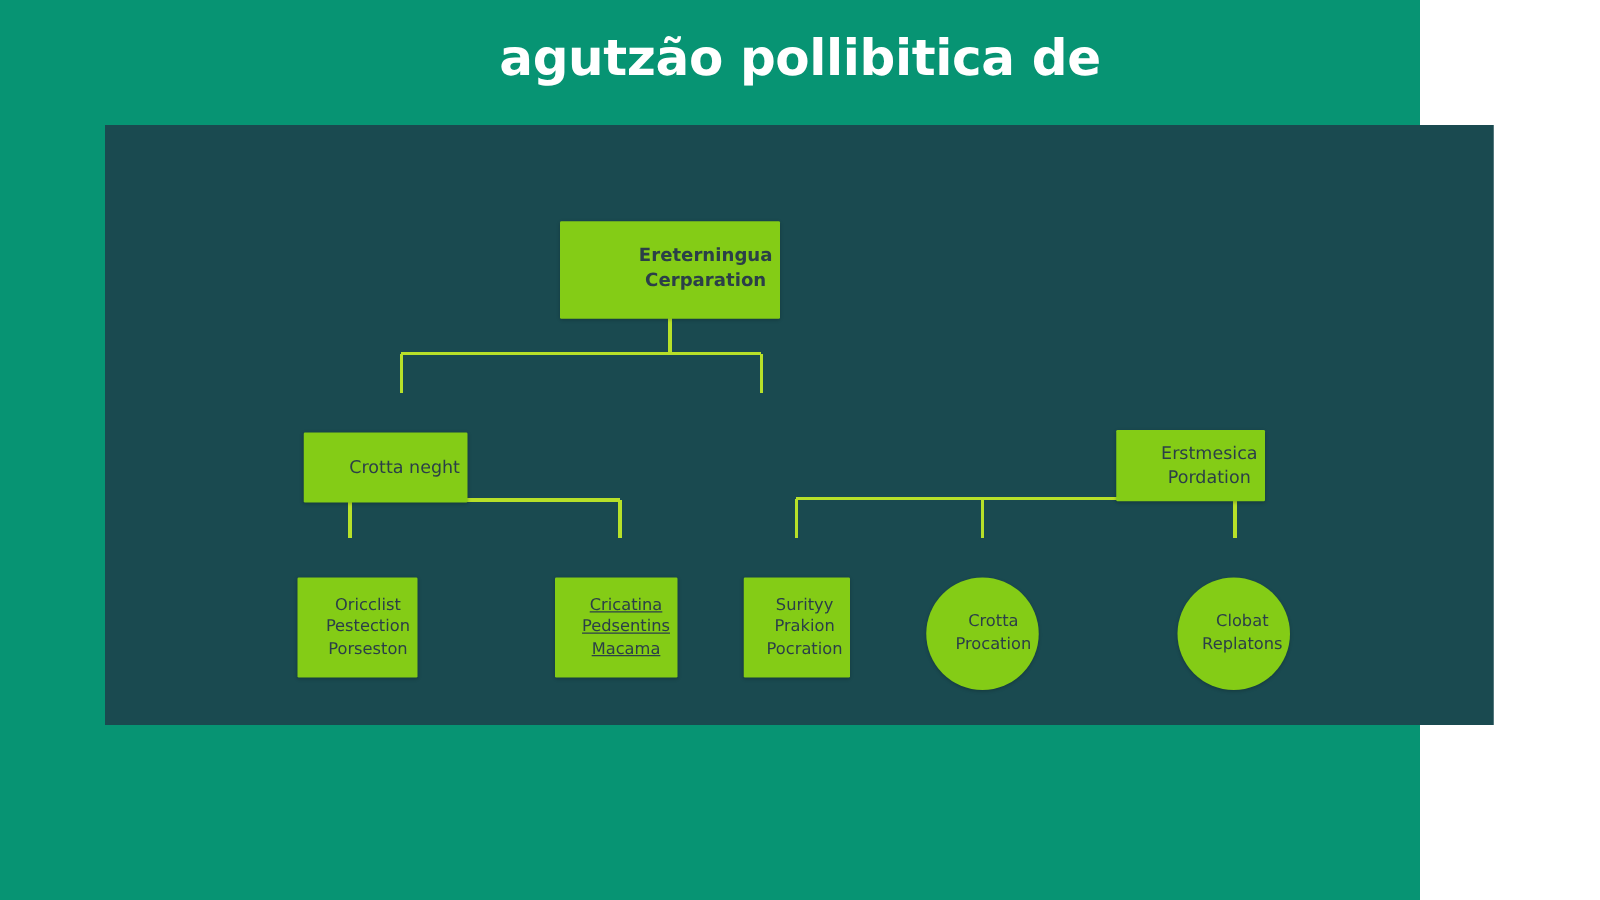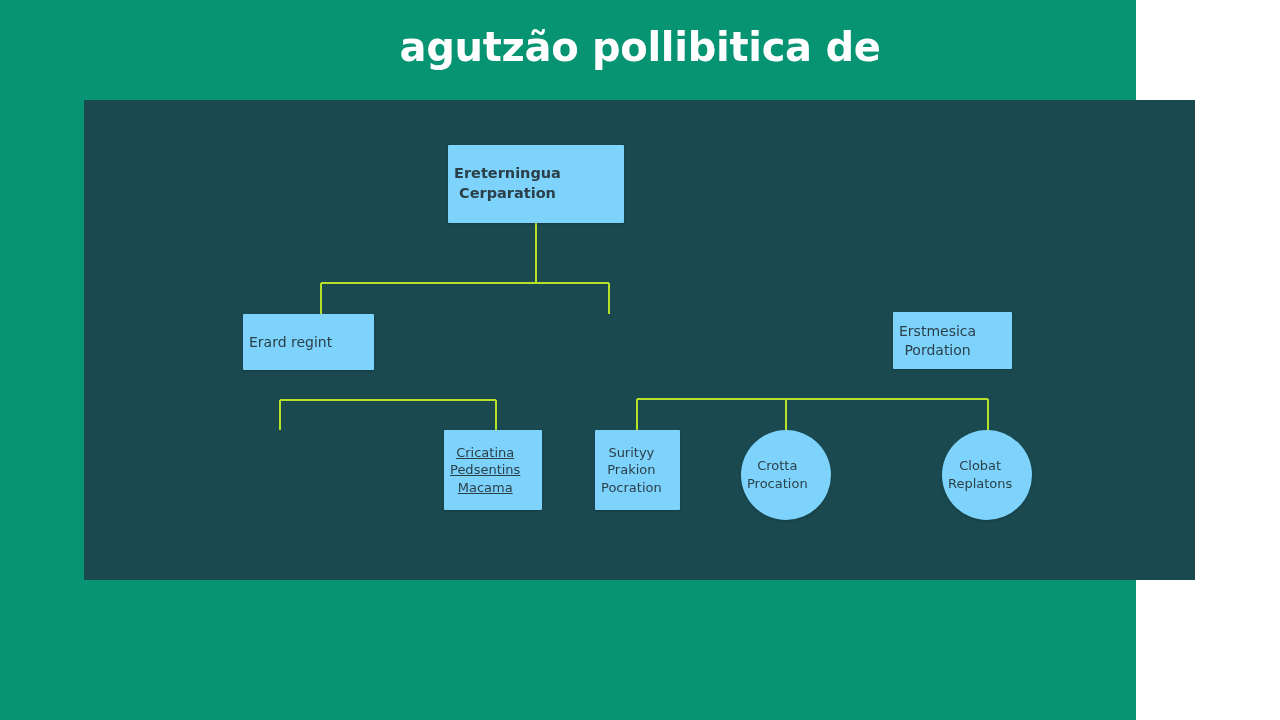--- a/index.html
+++ b/index.html
@@ -51,29 +51,30 @@
     left: 0;
     top: 0;
     width: 1111px;
     height: 480px;
     pointer-events: none;
   }
 
   
   .node {
     position: absolute;
-    background: #7dd3fc;
+    background: #84cc16;
     color: #2b3f48;
     display: flex;
     align-items: center;
-    justify-content: flex-start;
+    justify-content: flex-end;
     text-align: center;
     box-sizing: border-box;
     line-height: 1.35;
     box-shadow: 0 1px 3px rgba(0,0,0,0.22);
+    margin-top: 32px;
   }
   .node-box {
     border-radius: 1px;
   }
   .node-circle {
     border-radius: 50%;
   }
   .node-text {
     white-space: pre-line;
     padding: 2px 6px;
@@ -112,29 +113,34 @@
         <path d="M 904 299 L 904 330"></path>
       </g>
     </svg>
 
     <div class="node node-box lvl0" style="left:364px; top:45px; width:176px; height:78px;">
       <span class="node-text">Ereterningua
 Cerparation</span>
     </div>
 
     <div class="node node-box lvl1" style="left:159px; top:214px; width:131px; height:56px;">
-      <span class="node-text">Erard regint</span>
+      <span class="node-text">Crotta neght</span>
     </div>
 
 
     <div class="node node-box lvl1" style="left:809px; top:212px; width:119px; height:57px;">
       <span class="node-text">Erstmesica
 Pordation</span>
     </div>
 
+    <div class="node node-box lvl2" style="left:154px; top:330px; width:96px; height:80px;">
+      <span class="node-text">Oricclist
+Pestection
+Porseston</span>
+    </div>
 
     <div class="node node-box lvl2" style="left:360px; top:330px; width:98px; height:80px;text-decoration:underline;">
       <span class="node-text">Cricatina
 Pedsentins
 Macama</span>
     </div>
 
     <div class="node node-box lvl2" style="left:511px; top:330px; width:85px; height:80px;">
       <span class="node-text">Surityy
 Prakion

